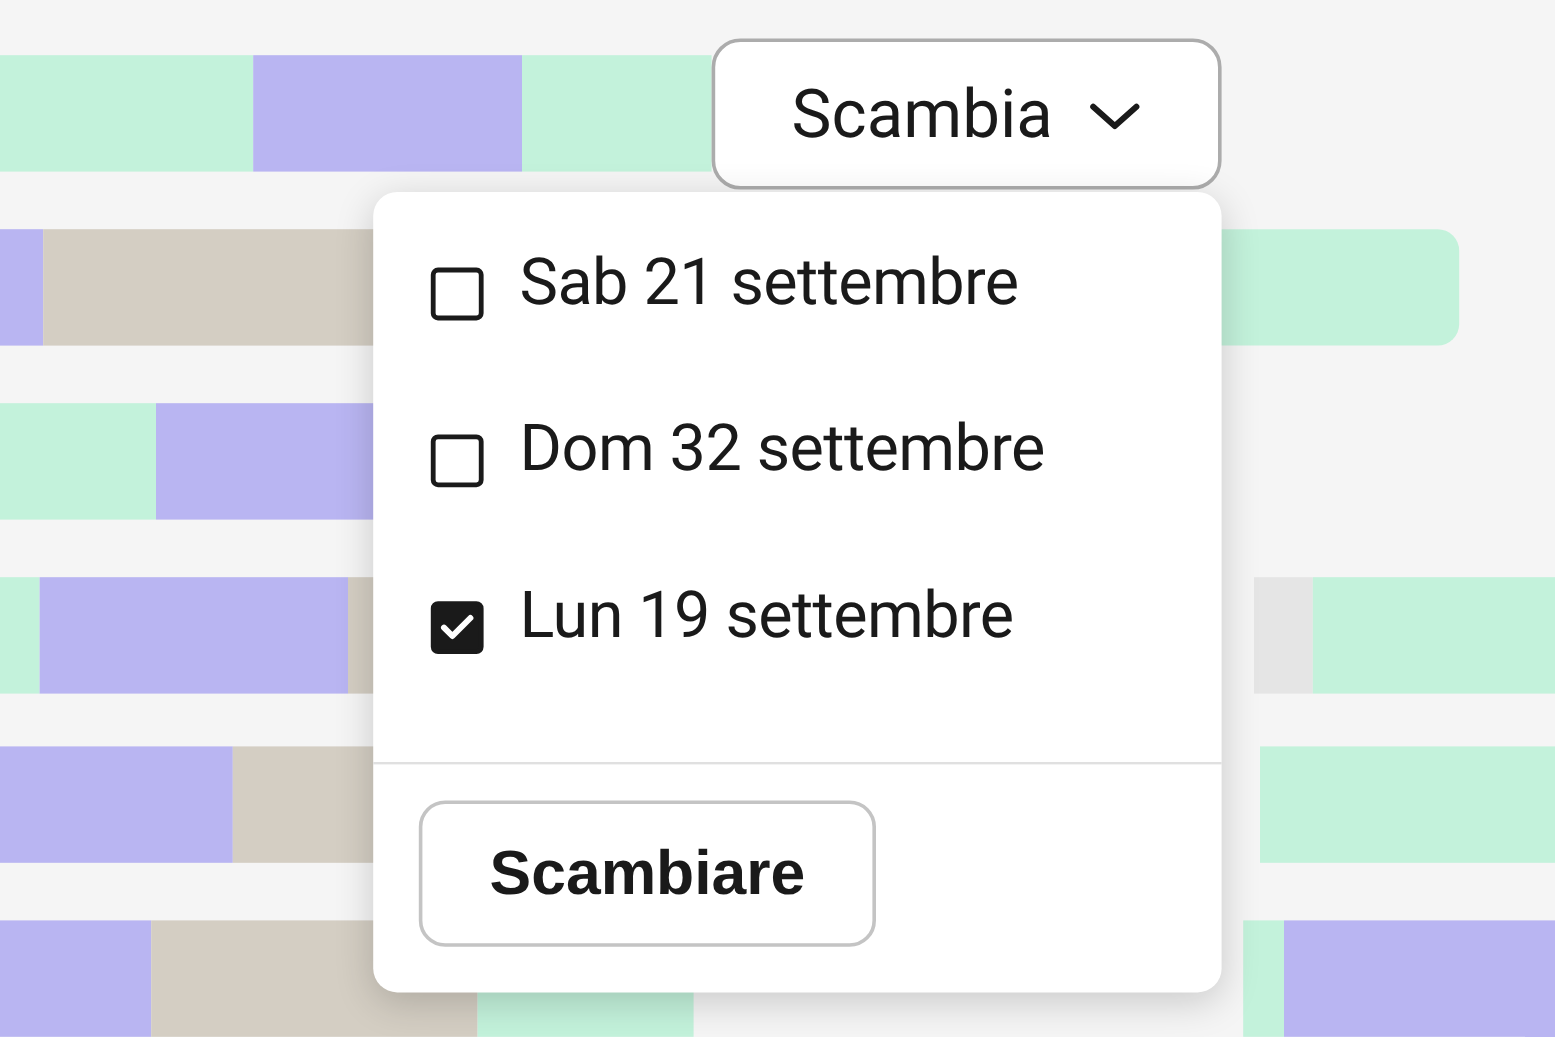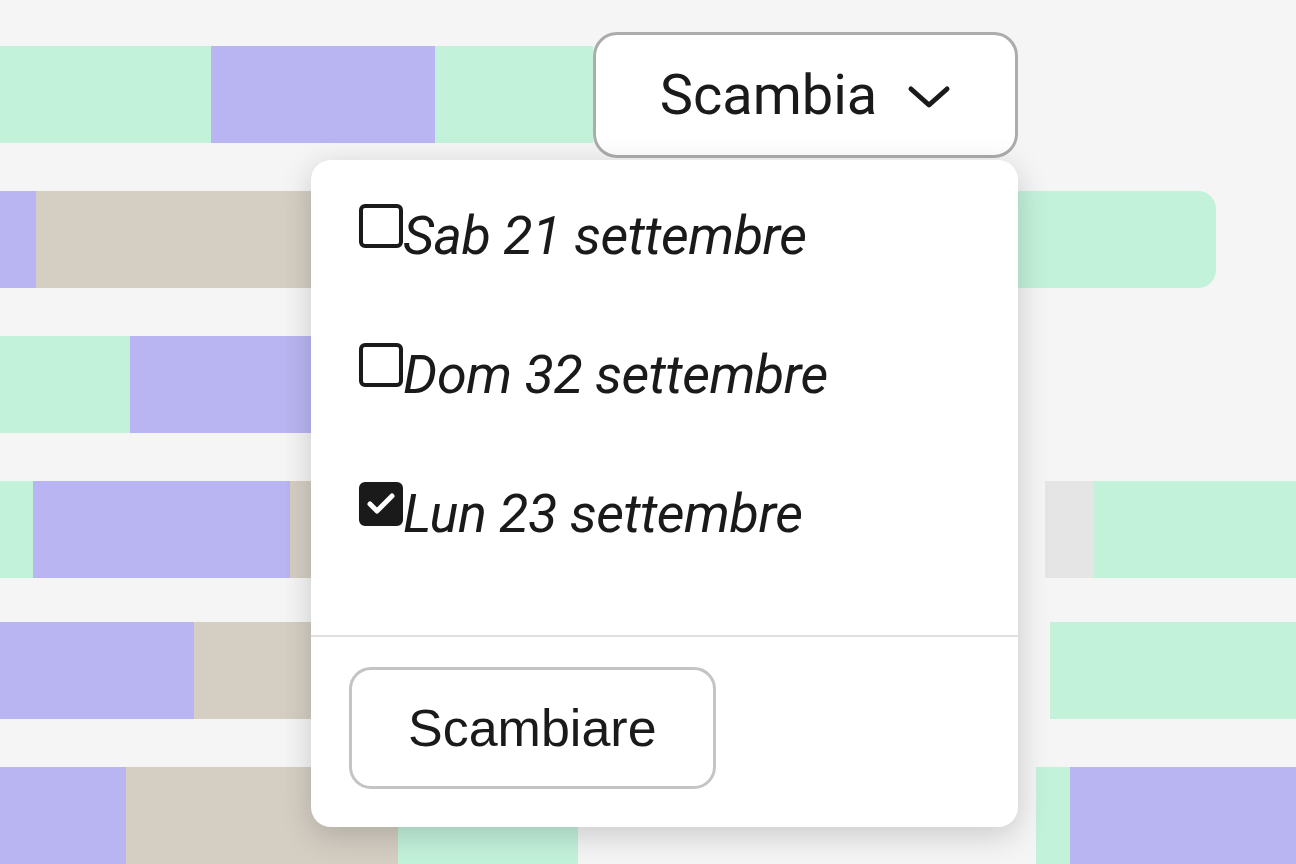--- a/index.html
+++ b/index.html
@@ -66,24 +66,24 @@
       width: 707px;
       background: #ffffff;
       border-radius: 20px;
       box-shadow: 0 8px 32px rgba(0,0,0,0.18);
     }
     .options-container {
       padding: 44px 40px 52px 48px;
     }
     .option-row {
       display: flex;
-      align-items: flex-start;
+      align-items: flex-end;
+      gap: 30px;
       padding: 38px 0;
       cursor: pointer;
-      font-style: italic;
     }
     .option-row:first-child {
       padding-top: 0;
     }
     .checkbox {
       width: 44px;
       height: 44px;
       border: 4px solid #1a1a1a;
       border-radius: 6px;
       flex-shrink: 0;
@@ -116,21 +116,21 @@
     
     .footer {
       padding: 30px 38px 38px 38px;
     }
     .submit-btn {
       background: #ffffff;
       border: 3px solid #c4c4c4;
       border-radius: 22px;
       padding: 28px 56px;
       font-size: 52px;
-      font-weight: 400;
+      font-weight: 700;
       color: #1a1a1a;
       cursor: pointer;
     }
   </style>
 </head>
 <body>
 
 <div id="bg-container">
     <div class="bg-row" style="top: 46px;">
       <div class="bg-cell mint" style="width: 211px;"></div>
@@ -191,21 +191,21 @@
       <div class="option-row">
         <div class="checkbox"></div>
         <span class="option-label">Dom 32 settembre</span>
       </div>
       <div class="option-row">
         <div class="checkbox checked">
           <svg width="30" height="24" viewBox="0 0 30 24">
             <path d="M4 12 L11 19 L26 4" stroke="#ffffff" stroke-width="5" fill="none" stroke-linecap="round" stroke-linejoin="round"></path>
           </svg>
         </div>
-        <span class="option-label">Lun 23 settembre</span>
+        <span class="option-label">Lun 19 settembre</span>
       </div>
     </div>
   <div class="divider"></div>
   <div class="footer">
     <button class="submit-btn">
       <span>Scambiare</span>
     </button>
   </div>
 </div>
 

